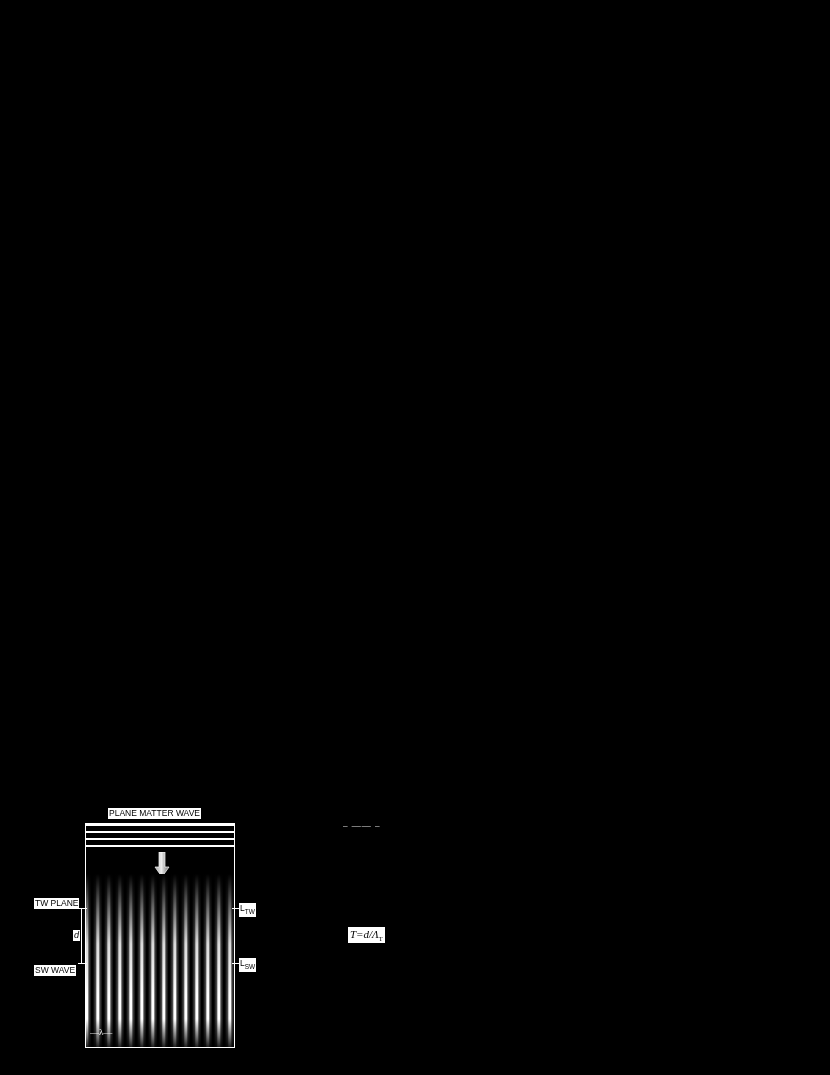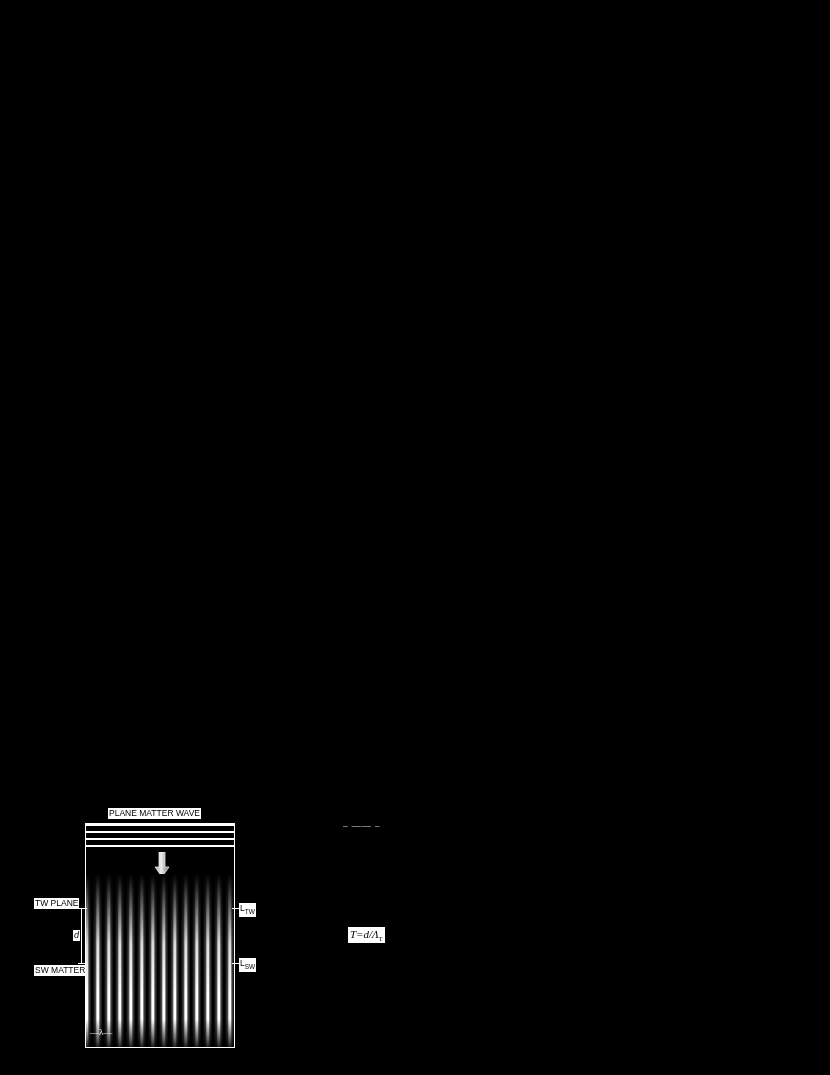--- a/index.html
+++ b/index.html
@@ -187,21 +187,21 @@
   <div class="tick" style="left:232px; top:908px; width:10px; height:1px;"></div>
   <div class="tick" style="left:232px; top:963px; width:10px; height:1px;"></div>
   <div class="tick" style="left:78px; top:908px; width:9px; height:1px;"></div>
   <div class="tick" style="left:78px; top:963px; width:9px; height:1px;"></div>
   <div class="tick" style="left:81px; top:908px; width:1px; height:56px;"></div>
 
   <div class="lbl lbl-plane">PLANE MATTER WAVE</div>
 
   <div class="lbl lbl-tw">TW PLANE</div>
 
-  <div class="lbl lbl-sw">SW MATTER</div>
+  <div class="lbl lbl-sw">SW WAVE</div>
 
   <div class="lbl lbl-ltw">
     <span>L</span><span class="sub">TW</span>
   </div>
 
   <div class="lbl lbl-lsw">
     <span>L</span><span class="sub">SW</span>
   </div>
 
   <div class="lbl lbl-d">d</div>

